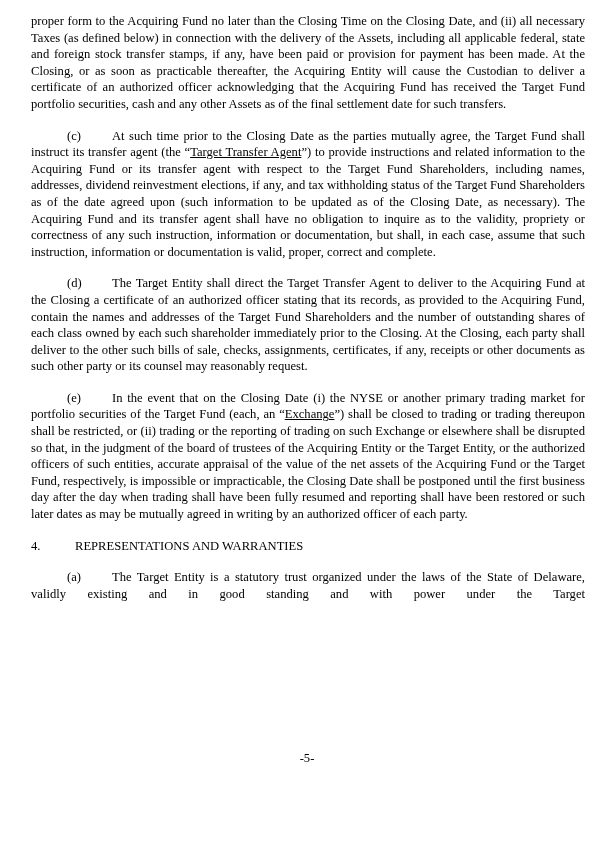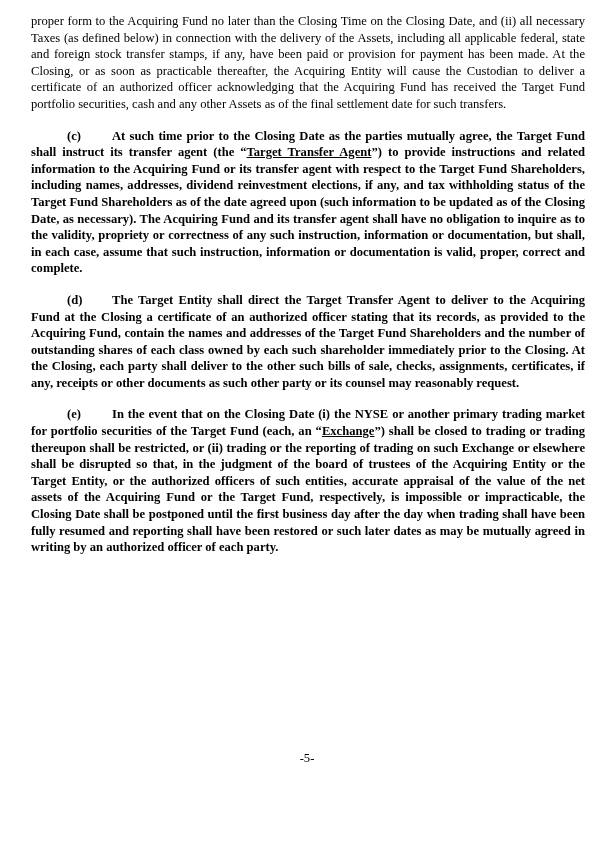--- a/index.html
+++ b/index.html
@@ -17,21 +17,21 @@
     padding: 13px 29px 0 31px;
     overflow: hidden;
   }
   p.body {
     text-align: justify;
     margin: 0 0 15px 0;
   }
   
   .ind { margin-left: 44px; }
   
-  .fi { text-indent: 36px; font-weight: bold; }
+  .fi { text-indent: 36px; }
   
   .fi2 { text-indent: 44px; }
   
   .plabel {
     display: inline-block;
     text-indent: 0;
     width: 45px;
   }
   .sec-label {
     display: inline-block;
@@ -55,18 +55,20 @@
 <div class="page">
 
   <p class="body ind">proper form to the Acquiring Fund no later than the Closing Time on the Closing Date, and (ii) all necessary Taxes (as defined below) in connection with the delivery of the Assets, including all applicable federal, state and foreign stock transfer stamps, if any, have been paid or provision for payment has been made.  At the Closing, or as soon as practicable thereafter, the Acquiring Entity will cause the Custodian to deliver a certificate of an authorized officer acknowledging that the Acquiring Fund has received the Target Fund portfolio securities, cash and any other Assets as of the final settlement date for such transfers.</p>
 
   <p class="body ind fi"><span class="plabel">(c)</span><span>At such time prior to the Closing Date as the parties mutually agree, the Target Fund shall instruct its transfer agent (the “</span><span class="u">Target Transfer Agent</span><span>”) to provide instructions and related information to the Acquiring Fund or its transfer agent with respect to the Target Fund Shareholders, including names, addresses, dividend reinvestment elections, if any, and tax withholding status of the Target Fund Shareholders as of the date agreed upon (such information to be updated as of the Closing Date, as necessary).  The Acquiring Fund and its transfer agent shall have no obligation to inquire as to the validity, propriety or correctness of any such instruction, information or documentation, but shall, in each case, assume that such instruction, information or documentation is valid, proper, correct and complete.</span></p>
 
   <p class="body ind fi"><span class="plabel">(d)</span><span>The Target Entity shall direct the Target Transfer Agent to deliver to the Acquiring Fund at the Closing a certificate of an authorized officer stating that its records, as provided to the Acquiring Fund, contain the names and addresses of the Target Fund Shareholders and the number of outstanding shares of each class owned by each such shareholder immediately prior to the Closing.  At the Closing, each party shall deliver to the other such bills of sale, checks, assignments, certificates, if any, receipts or other documents as such other party or its counsel may reasonably request.</span></p>
 
   <p class="body ind fi"><span class="plabel">(e)</span><span>In the event that on the Closing Date (i) the NYSE or another primary trading market for portfolio securities of the Target Fund (each, an “</span><span class="u">Exchange</span><span>”) shall be closed to trading or trading thereupon shall be restricted, or (ii) trading or the reporting of trading on such Exchange or elsewhere shall be disrupted so that, in the judgment of the board of trustees of the Acquiring Entity or the Target Entity, or the authorized officers of such entities, accurate appraisal of the value of the net assets of the Acquiring Fund or the Target Fund, respectively, is impossible or impracticable, the Closing Date shall be postponed until the first business day after the day when trading shall have been fully resumed and reporting shall have been restored or such later dates as may be mutually agreed in writing by an authorized officer of each party.</span></p>
 
+  <p class="section"><span class="sec-label">4.</span><span>REPRESENTATIONS AND WARRANTIES</span></p>
 
 
+  <p class="body ind fi cut"><span class="plabel">(a)</span><span>The Target Entity is a statutory trust organized under the laws of the State of Delaware, validly existing and in good standing and with power under the Target</span></p>
 
   <div class="pageno">-5-</div>
 
 </div>
 
 </body></html>

